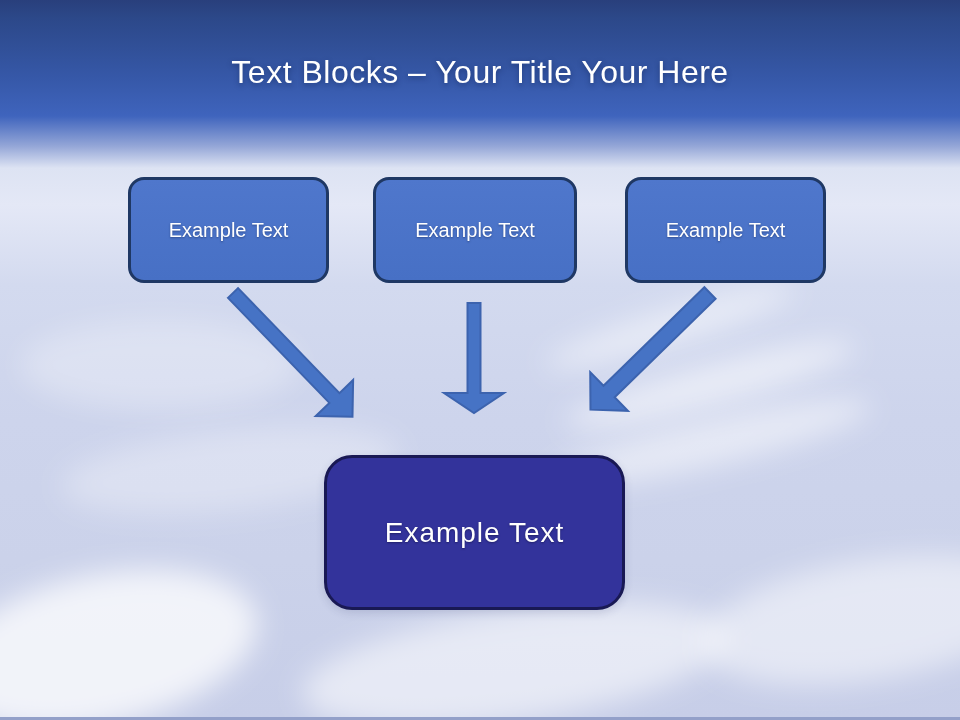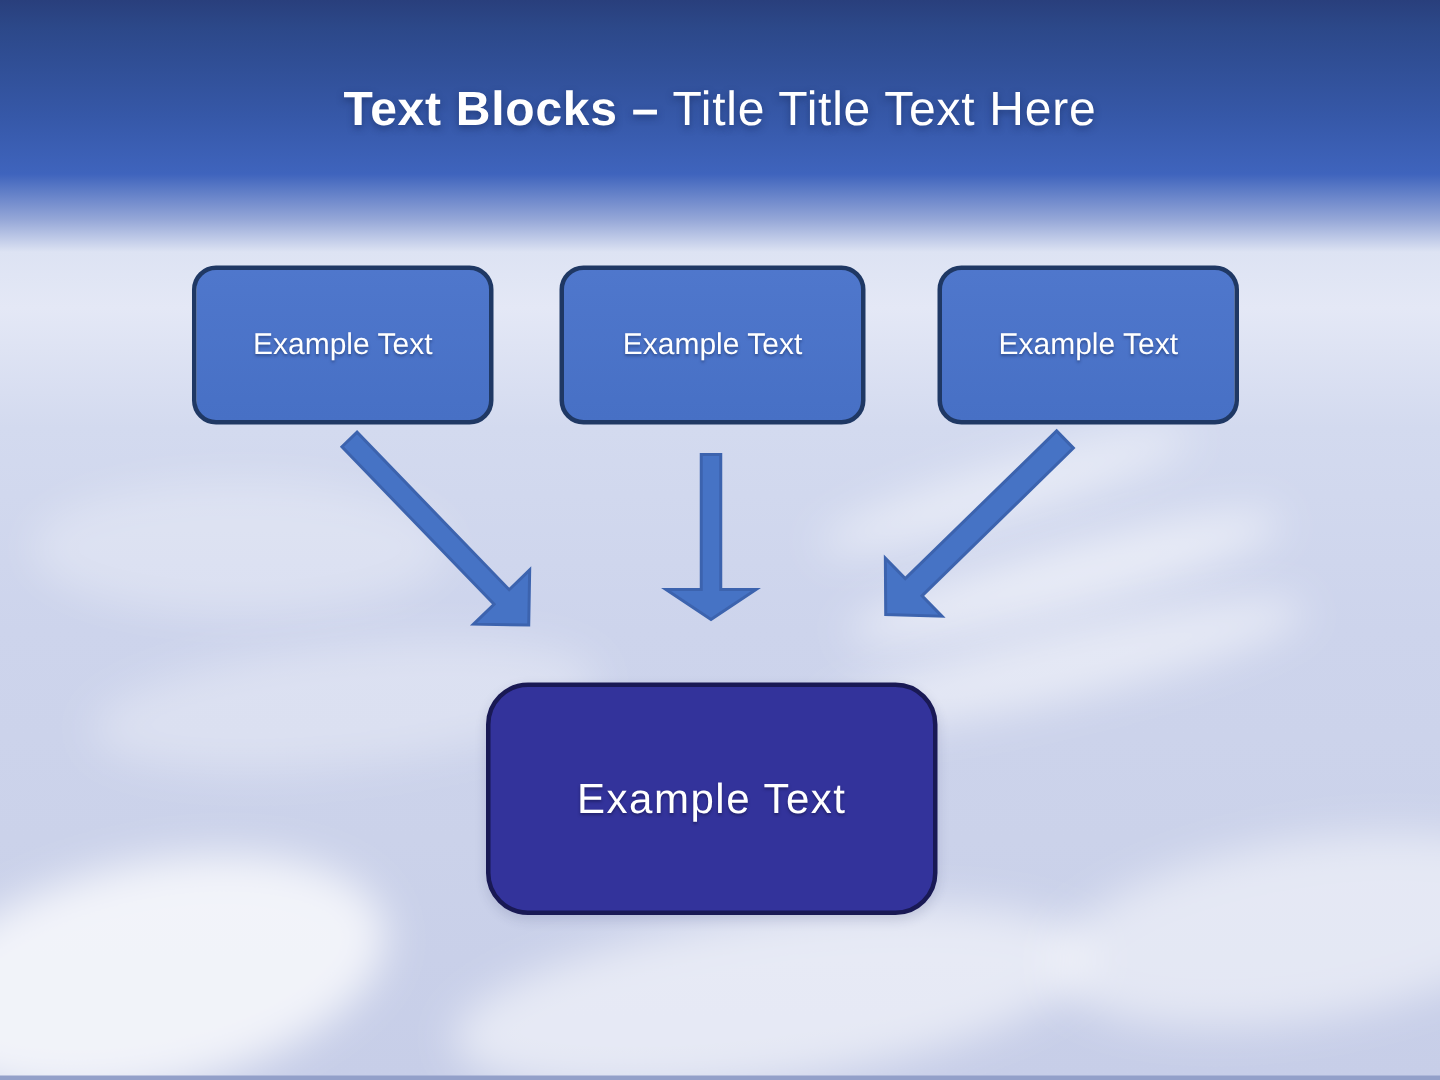--- a/index.html
+++ b/index.html
@@ -47,21 +47,21 @@
     width: 100%;
     margin: 0;
     text-align: center;
     color: #ffffff;
     font-size: 32px;
     font-weight: normal;
     line-height: 40px;
     text-shadow: 0 2px 5px rgba(18,36,84,.5);
     letter-spacing: .5px;
   }
-  .title .bold { font-weight: bold; }
+  .title .bold { font-weight: normal; }
 
   .src-box {
     position: absolute;
     top: 177px;
     height: 106px;
     box-sizing: border-box;
     background: linear-gradient(180deg, #4f77cc 0%, #4770c5 100%);
     border: 3px solid #1f3864;
     border-radius: 16px;
     display: flex;
@@ -113,21 +113,21 @@
 
   <div class="cloud c1"></div>
   <div class="cloud c2"></div>
   <div class="cloud c3"></div>
   <div class="cloud c4"></div>
   <div class="cloud c5"></div>
   <div class="cloud c6"></div>
   <div class="cloud c7"></div>
   <div class="cloud c8"></div>
 
-  <h1 class="title"><span class="bold">Text Blocks</span> <span class="bold">–</span> <span>Title Title Text Here</span></h1>
+  <h1 class="title"><span class="bold">Text Blocks</span> <span class="bold">–</span> <span>Your Title Your Here</span></h1>
 
   <div class="src-box b1">
     <span>Example Text</span>
   </div>
   <div class="src-box b2">
     <span>Example Text</span>
   </div>
   <div class="src-box b3">
     <span>Example Text</span>
   </div>

